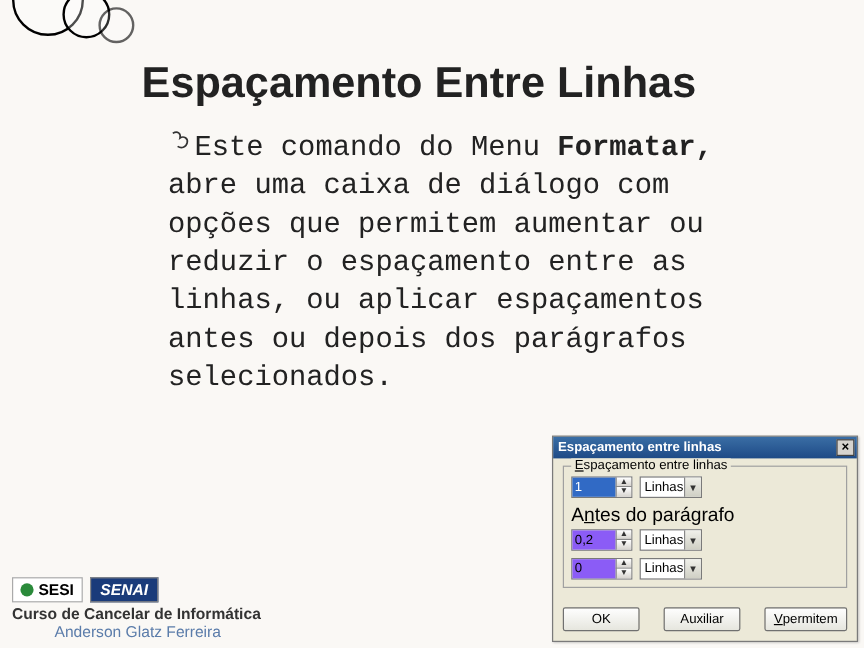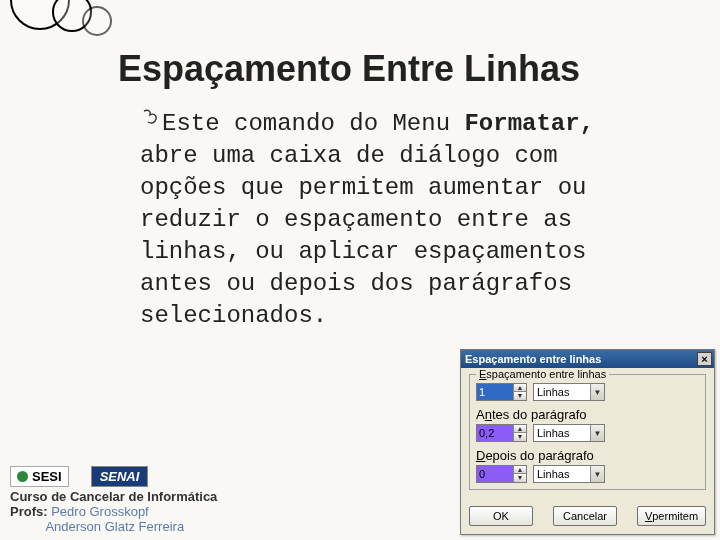--- a/index.html
+++ b/index.html
@@ -70,21 +70,20 @@
     font-family: Arial; font-weight: bold;
     background:#fff; border:1px solid #aaa; padding:2px 6px;
     display:inline-flex; align-items:center; gap:4px;
     font-size:13px;
   }
   .logo-sesi .dot{width:11px;height:11px;background:#2a8a3a;border-radius:50%;}
   .logo-senai {
     font-family: Arial; font-weight:bold; font-style: italic;
     background:#1a3b7a; color:#fff; padding:2px 8px; font-size:13px;
     border:1px solid #888;
-    margin-left:16px;
   }
   .course-line { font-size: 13px; color:#333; font-weight:bold; }
   .profs-line { font-size: 13px; color:#333; }
   .profs-label { font-weight:bold; color:#333; }
   .profs-name { color:#5b7caa; }
 
   
   .dialog {
     position: absolute;
     right: 5px;
@@ -116,40 +115,40 @@
     padding:8px 6px 6px 6px;
     margin-bottom:6px;
     position:relative;
   }
   .groupbox .legend {
     position:absolute; top:-7px; left:6px;
     background:#ece9d8; padding:0 3px; font-size:11px;
   }
   .row { display:flex; align-items:center; gap:6px; margin-bottom:6px;}
   .row:last-child { margin-bottom:0;}
-  .sublabel { font-size:13px; margin:6px 0 2px 0; }
+  .sublabel { font-size:16px; margin:6px 0 2px 0; }
   .underl { text-decoration: underline; }
   .spin {
     display:inline-flex; border:1px solid #7a7a7a; background:#fff; height:18px;
   }
   .spin input {
     width:36px; border:none; font-size:11px; padding:1px 2px; height:16px;
     font-family: Tahoma, Arial; outline:none; background:#8b5cf6; color:#000;
   }
   .spin input.hl { background:#316ac5; color:#fff; }
   .spin .btns { display:flex; flex-direction:column; }
   .spin .btns span {
     width:13px; height:8px; background:linear-gradient(#fff,#d6d3ce);
     border-left:1px solid #888; border-bottom:1px solid #888;
     display:flex; align-items:center; justify-content:center;
     font-size:7px; line-height:6px; color:#333;
   }
   .spin .btns span:last-child { border-bottom:none; }
   .select {
-    display:inline-flex; border:1px solid #7a7a7a; background:#fff; height:18px; width:72px;
+    display:inline-flex; border:1px solid #7a7a7a; background:#fff; height:18px; width:52px;
     align-items:center; justify-content:space-between; padding-left:3px;
   }
   .select .arrow {
     width:14px; height:16px; background:linear-gradient(#f0f0ea,#cfcfc4);
     border-left:1px solid #888;
     display:flex; align-items:center; justify-content:center;
     font-size:8px; color:#333;
   }
   .dlg-buttons {
     display:flex; justify-content:flex-end; gap:20px; padding:6px 8px 8px 8px;
@@ -186,24 +185,20 @@
 <div class="footer">
   <div class="logos">
     <span class="logo-sesi">
         <span class="dot"></span>
         <span>SESI</span>
       </span>
     <span class="logo-senai">SENAI</span>
   </div>
   <div class="course-line">Curso de Cancelar de Informática</div>
   <div class="profs-line">
-    <span class="profs-label">Profs:</span>
-    <span class="profs-name">Pedro Grosskopf</span>
-  </div>
-  <div class="profs-line">
     &nbsp;&nbsp;&nbsp;&nbsp;&nbsp;&nbsp;&nbsp;&nbsp;&nbsp;
     <span class="profs-name">Anderson Glatz Ferreira</span>
   </div>
 </div>
 
 <div class="dialog">
   <div class="titlebar">
     <span>Espaçamento entre linhas</span>
     <span class="close">×</span>
   </div>
@@ -233,37 +228,36 @@
               <span>▲</span>
               <span>▼</span>
             </span>
         </span>
         <span class="select">
           <span>Linhas</span>
           <span class="arrow">▼</span>
         </span>
       </div>
 
-      <div class="sublabel"><span class="underl">D</span><span>epois do parágrafo</span></div>
       <div class="row">
         <span class="spin">
           <input value="0" style="">
           <span class="btns">
               <span>▲</span>
               <span>▼</span>
             </span>
         </span>
         <span class="select">
           <span>Linhas</span>
           <span class="arrow">▼</span>
         </span>
       </div>
     </div>
   </div>
   <div class="dlg-buttons">
     <div class="btn">OK</div>
-    <div class="btn">Cancelar</div>
+    <div class="btn">Auxiliar</div>
     <div class="btn">
         <span class="underl">V</span>
         <span>permitem</span>
       </div>
   </div>
 </div>
 
 </body></html>

